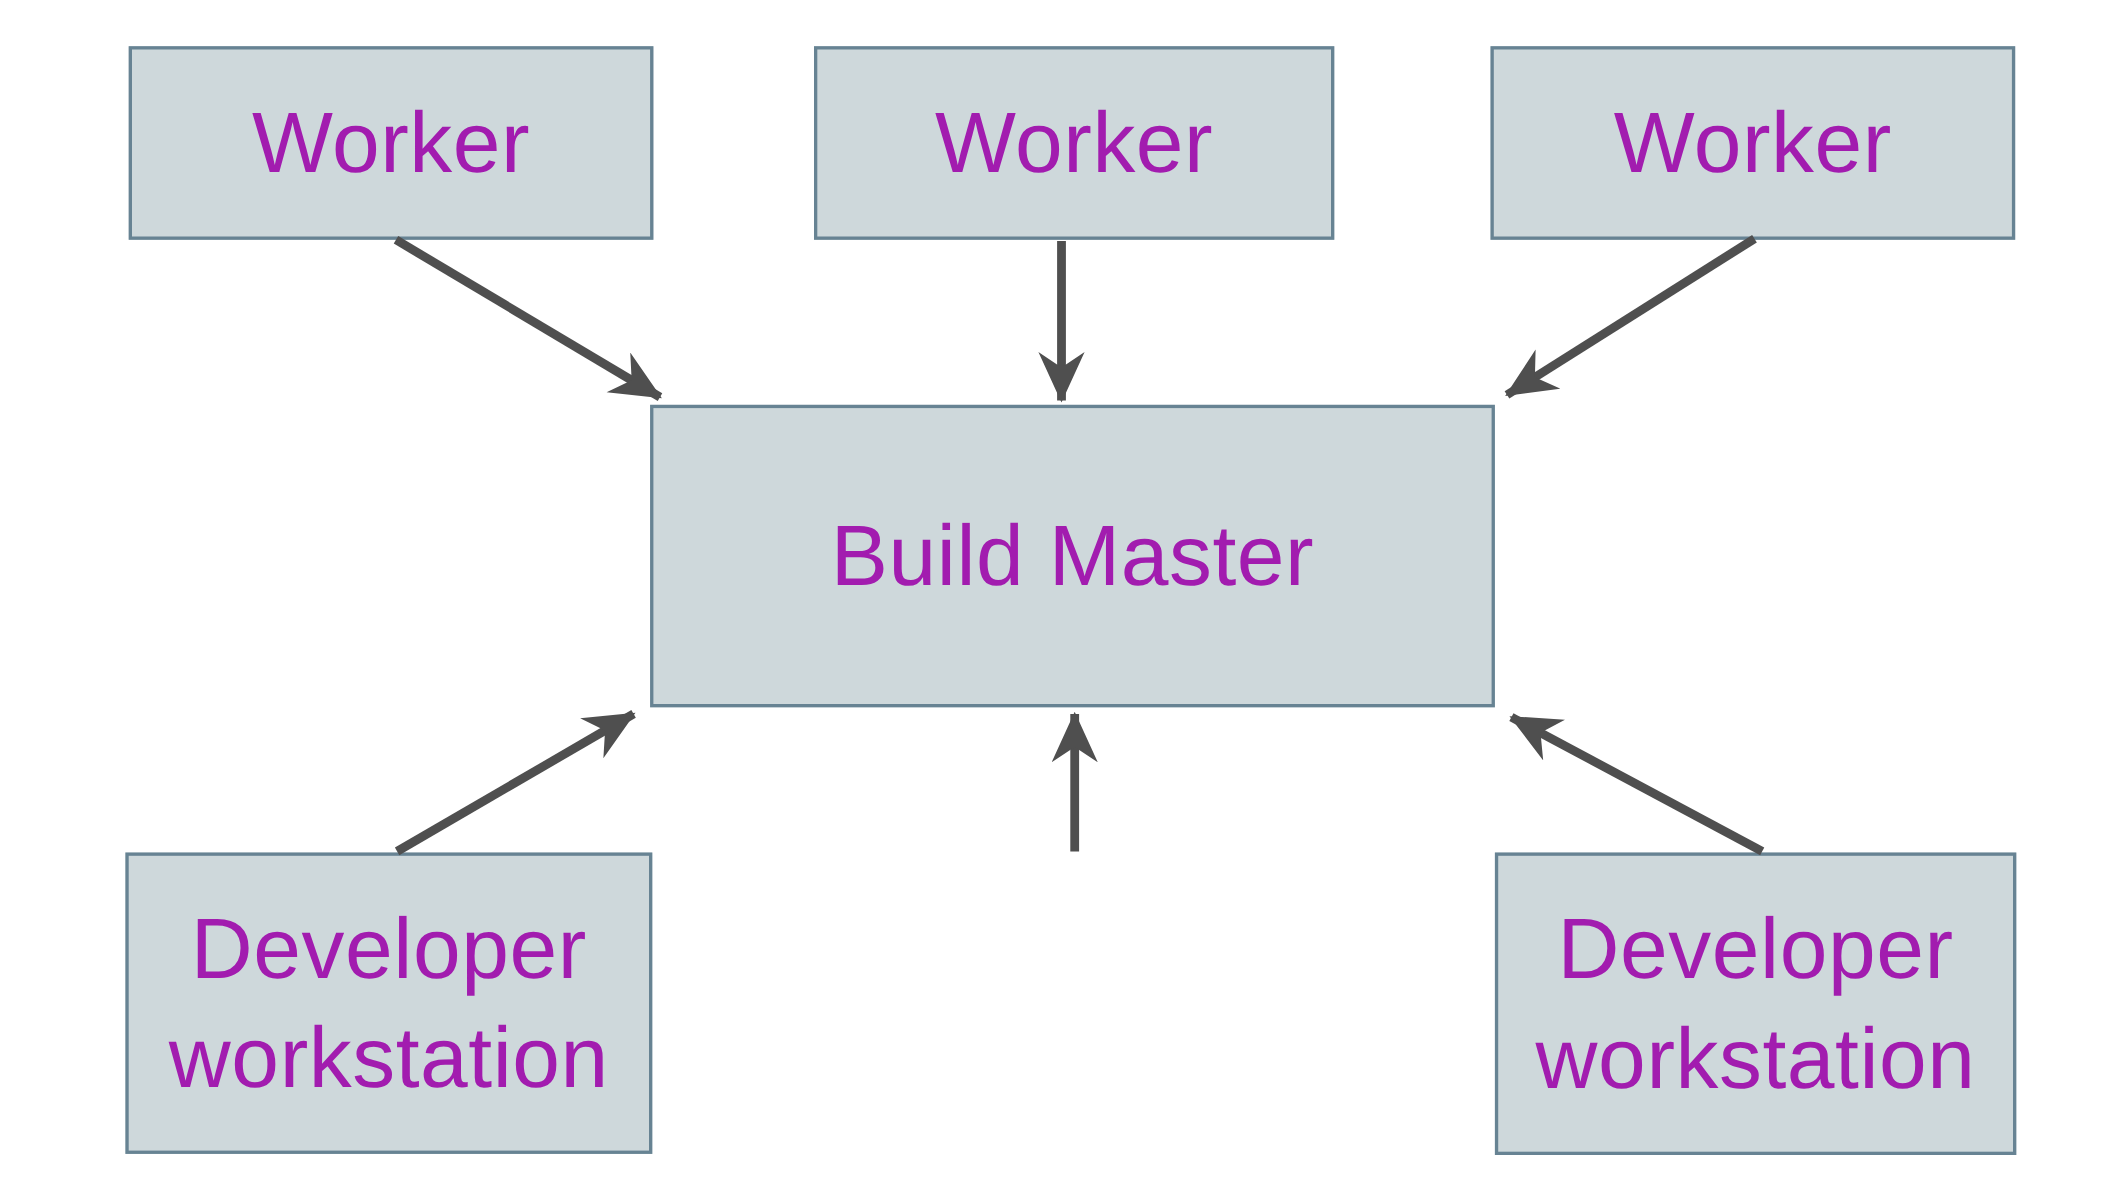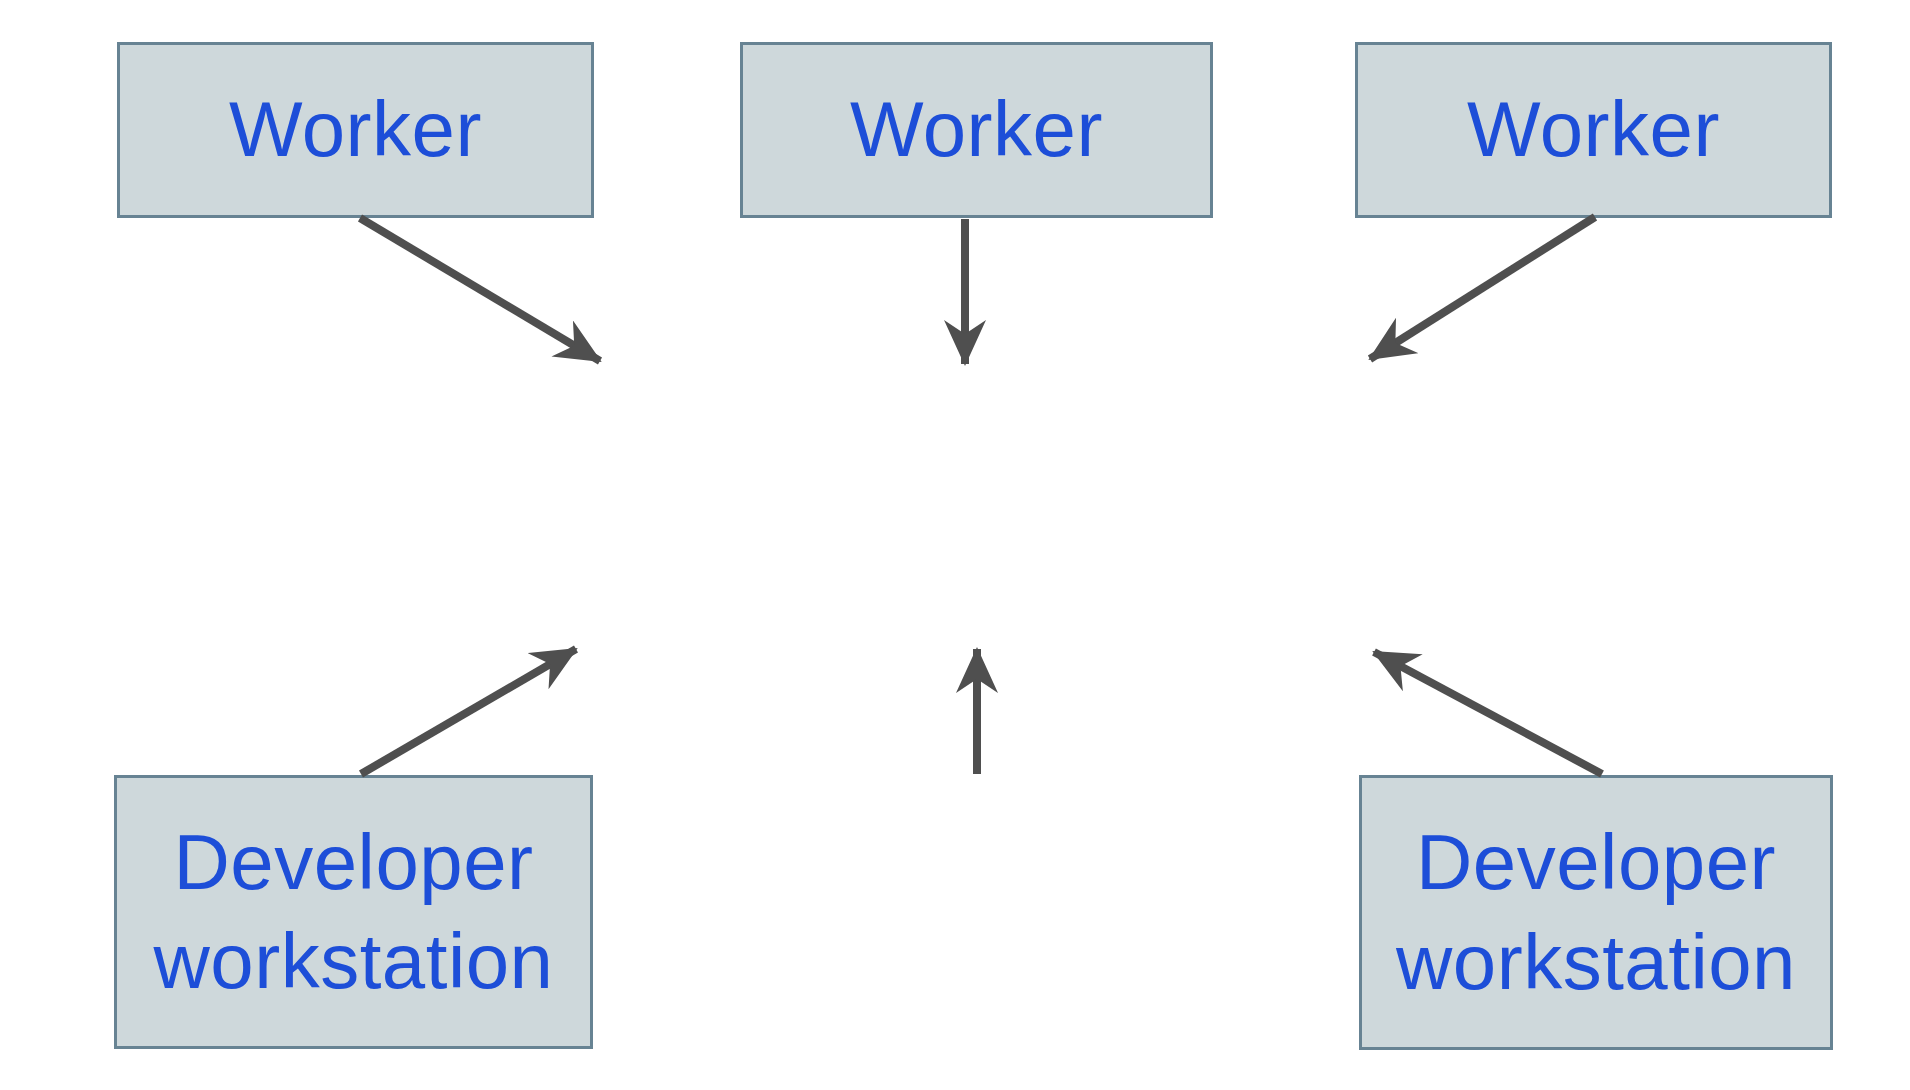--- a/index.html
+++ b/index.html
@@ -13,21 +13,21 @@
   }
   .node {
     position: absolute;
     box-sizing: border-box;
     background: #ced8db;
     border: 3px solid #678393;
     display: flex;
     align-items: center;
     justify-content: center;
     text-align: center;
-    color: #1d4ed8;
+    color: #a21caf;
     font-size: 78px;
     line-height: 1.27;
     letter-spacing: 0.5px;
   }
   .node .label { display: block; padding: 0 10px; }
 
   
   #worker-1      { left: 117px;  top: 42px;  width: 477px; height: 176px; }
   #worker-2      { left: 740px;  top: 42px;  width: 473px; height: 176px; }
   #worker-3      { left: 1355px; top: 42px;  width: 477px; height: 176px; }
@@ -56,20 +56,23 @@
   <div class="node" id="worker-1">
     <span class="label">Worker</span>
   </div>
   <div class="node" id="worker-2">
     <span class="label">Worker</span>
   </div>
   <div class="node" id="worker-3">
     <span class="label">Worker</span>
   </div>
 
+  <div class="node" id="build-master">
+    <span class="label">Build Master</span>
+  </div>
 
   <div class="node" id="dev-left">
     <span class="label">Developer workstation</span>
   </div>
   <div class="node" id="dev-right">
     <span class="label">Developer workstation</span>
   </div>
 
   <svg id="arrow-layer" viewBox="0 0 1910 1090" xmlns="http://www.w3.org/2000/svg">
     <defs>

